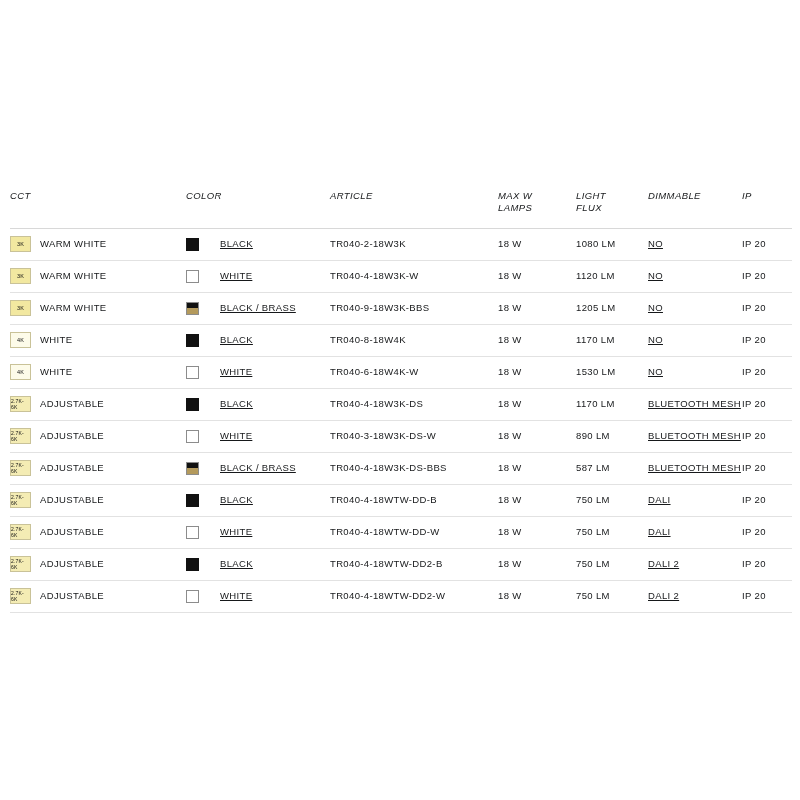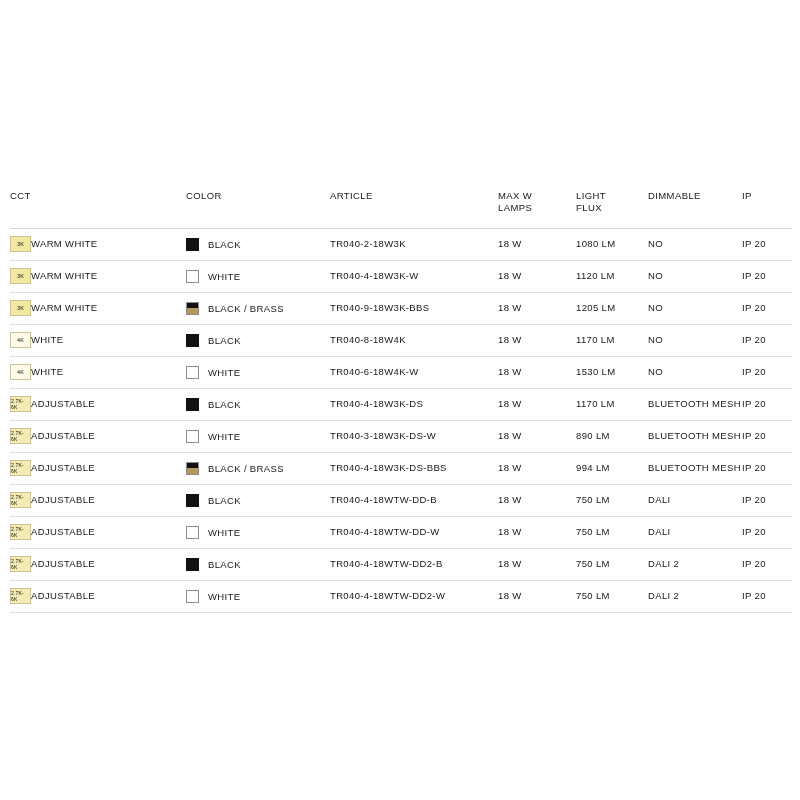--- a/index.html
+++ b/index.html
@@ -43,38 +43,38 @@
     text-align: left;
     font-weight: normal;
     font-size: 9.5px;
     letter-spacing: 0.4px;
     color: #16181a;
     padding: 0 0 14px 0;
     vertical-align: top;
     border-bottom: 1px solid #d8d8d8;
     line-height: 1.25;
   }
-  table.spec thead th .hdr-line { display: block; }
+  table.spec thead th .hdr-line { display: block; font-style: italic; }
 
   table.spec tbody td {
     font-size: 9.5px;
     letter-spacing: 0.35px;
     color: #16181a;
     height: 31px;
     padding: 0;
     vertical-align: middle;
     border-bottom: 1px solid #e2e2e2;
     line-height: 1.25;
   }
   table.spec tbody tr:last-child td { border-bottom: 1px solid #e2e2e2; }
 
   .cct-cell {
     display: flex;
     align-items: center;
-    gap: 0;
+    gap: 9px;
   }
   .cct-chip {
     flex: 0 0 auto;
     width: 21px;
     height: 16px;
     border: 1px solid #c9c298;
     display: flex;
     align-items: center;
     justify-content: center;
     font-size: 5.5px;
@@ -82,37 +82,38 @@
     color: #111;
     box-sizing: border-box;
   }
   .cct-chip.w3k  { background: #f2e8a0; }
   .cct-chip.w4k  { background: #fdfbe9; }
   .cct-chip.adj  { background: #f4ecb4; font-size: 5px; }
   .cct-label { white-space: nowrap; }
 
   .color-cell {
     display: flex;
-    align-items: flex-end;
-    gap: 9px;
+    align-items: flex-start;
+    gap: 21px;
+    text-decoration: underline;
   }
   .swatch {
     flex: 0 0 auto;
     width: 13px;
     height: 13px;
     box-sizing: border-box;
     border: 1px solid #8c8c8c;
   }
   .swatch.black { background: #111111; border-color: #111111; }
   .swatch.white { background: #ffffff; border-color: #8c8c8c; }
   .swatch.blackbrass {
     background: linear-gradient(to bottom, #111111 0%, #111111 50%, #b49a5c 50%, #b49a5c 100%);
     border-color: #8c8c8c;
   }
-  .two-line { line-height: 1.22; }
+  .two-line { line-height: 1.22; text-decoration: underline; }
 </style>
 </head>
 <body>
 
 <div class="sheet">
   <div class="table-wrap">
     <table class="spec">
       <colgroup>
         <col class="c-cct">
           <col class="c-color">
@@ -291,21 +292,21 @@
               </div>
             </td>
             <td>
               <div class="color-cell">
                 <span class="swatch blackbrass"></span>
                 <span>BLACK / BRASS</span>
               </div>
             </td>
             <td><span>TR040-4-18W3K-DS-BBS</span></td>
             <td><span>18 W</span></td>
-            <td><span>994 LM</span></td>
+            <td><span>587 LM</span></td>
             <td><span class="two-line">BLUETOOTH MESH</span></td>
             <td><span>IP 20</span></td>
           </tr>
           <tr>
             <td>
               <div class="cct-cell">
                 <span class="cct-chip adj">2.7K-6K</span>
                 <span class="cct-label">ADJUSTABLE</span>
               </div>
             </td>

